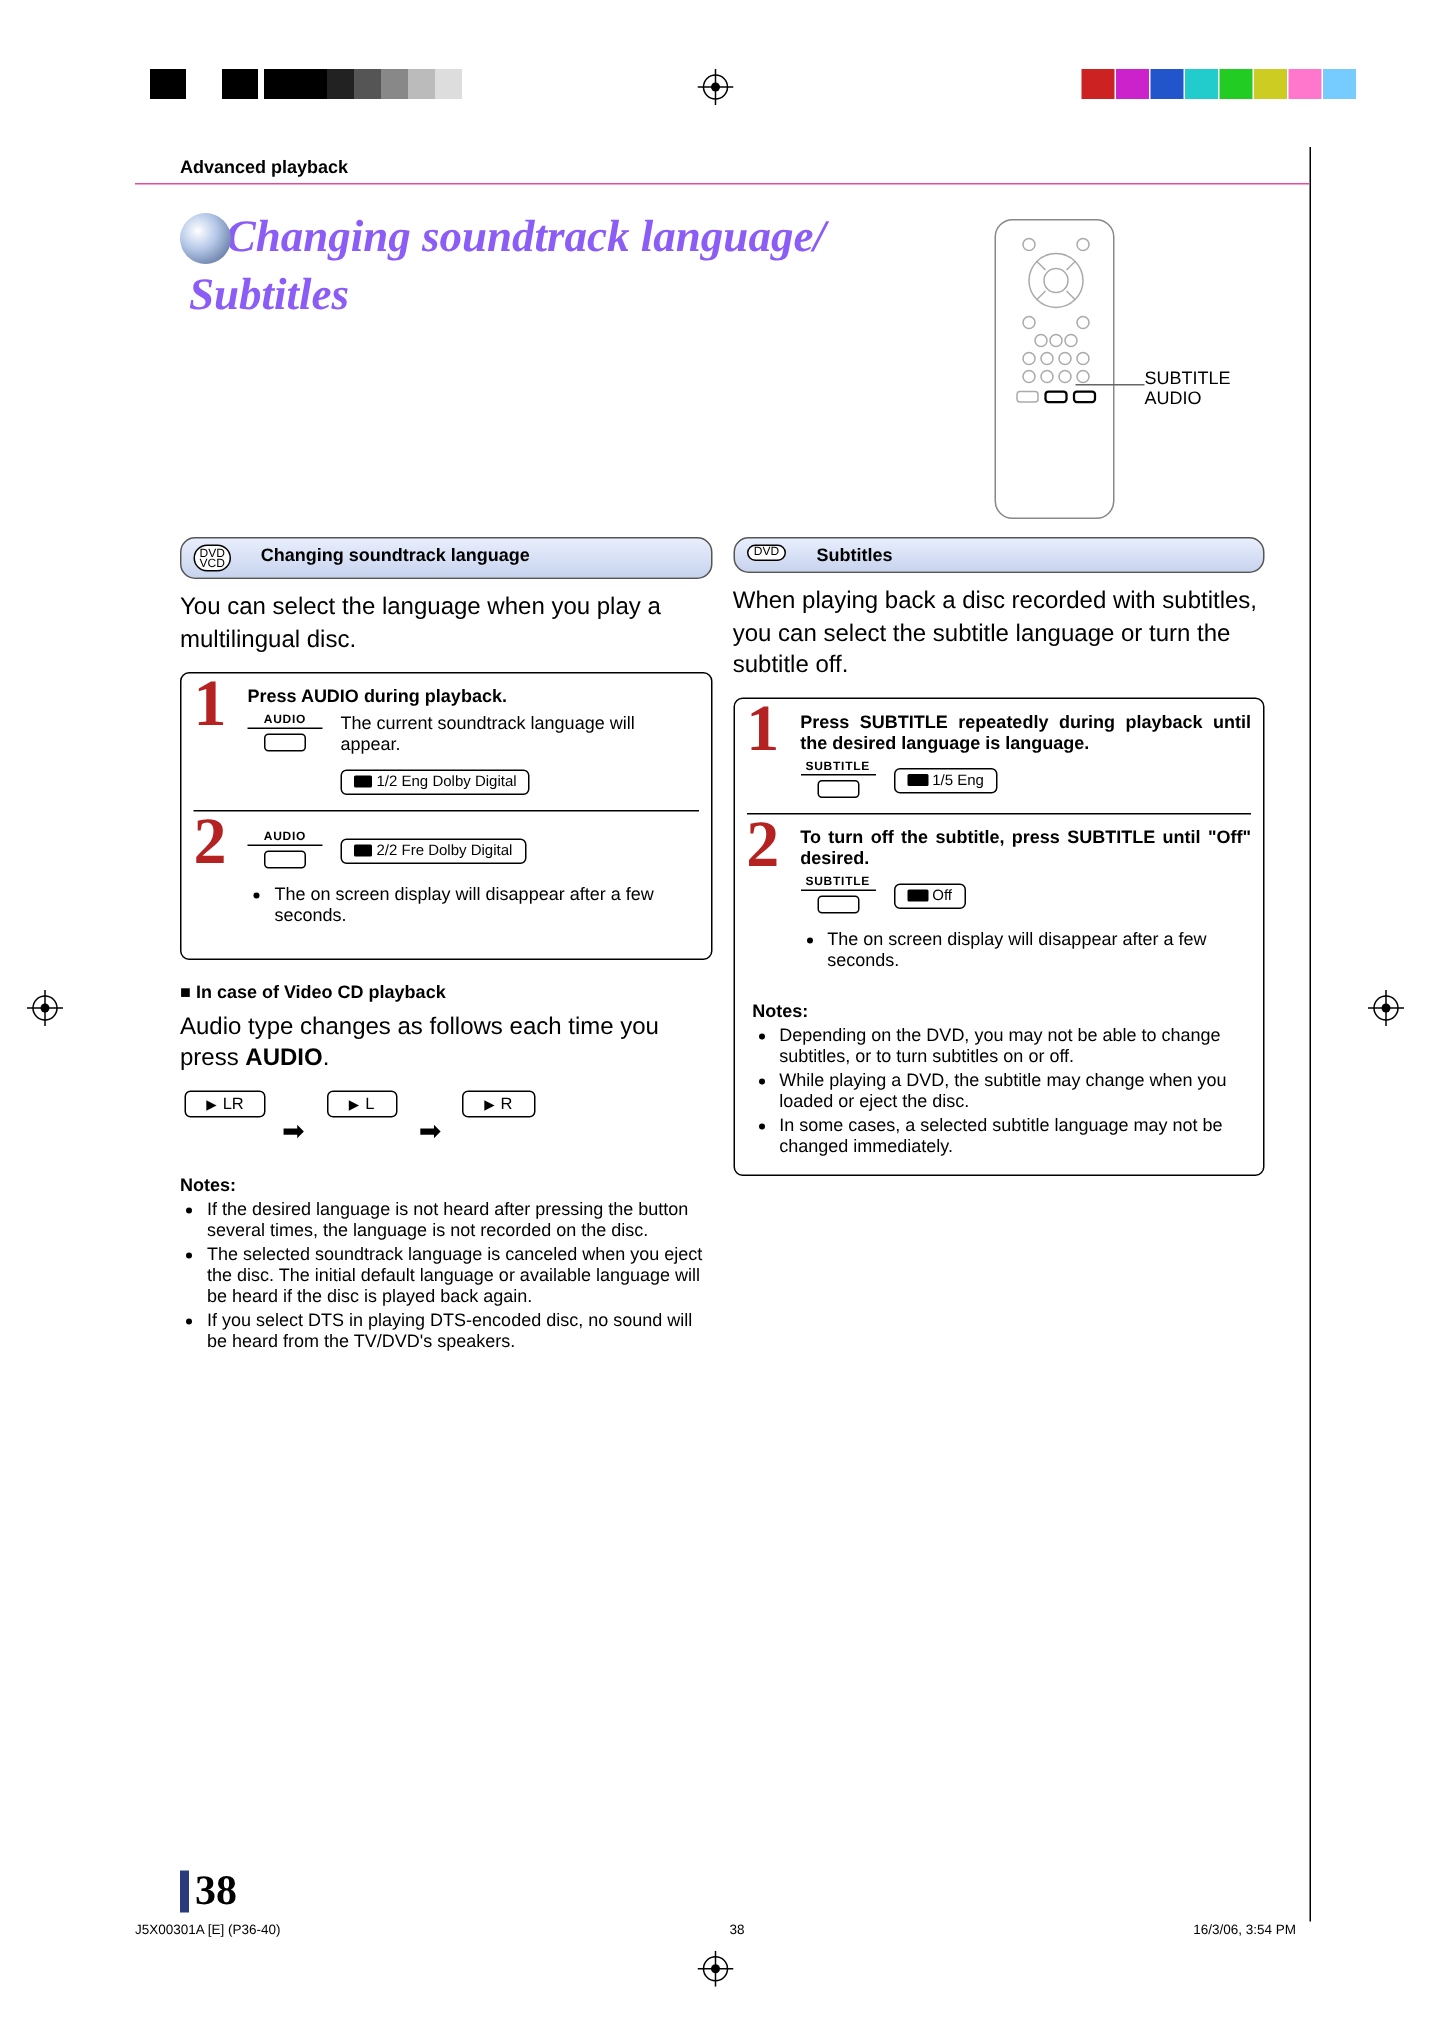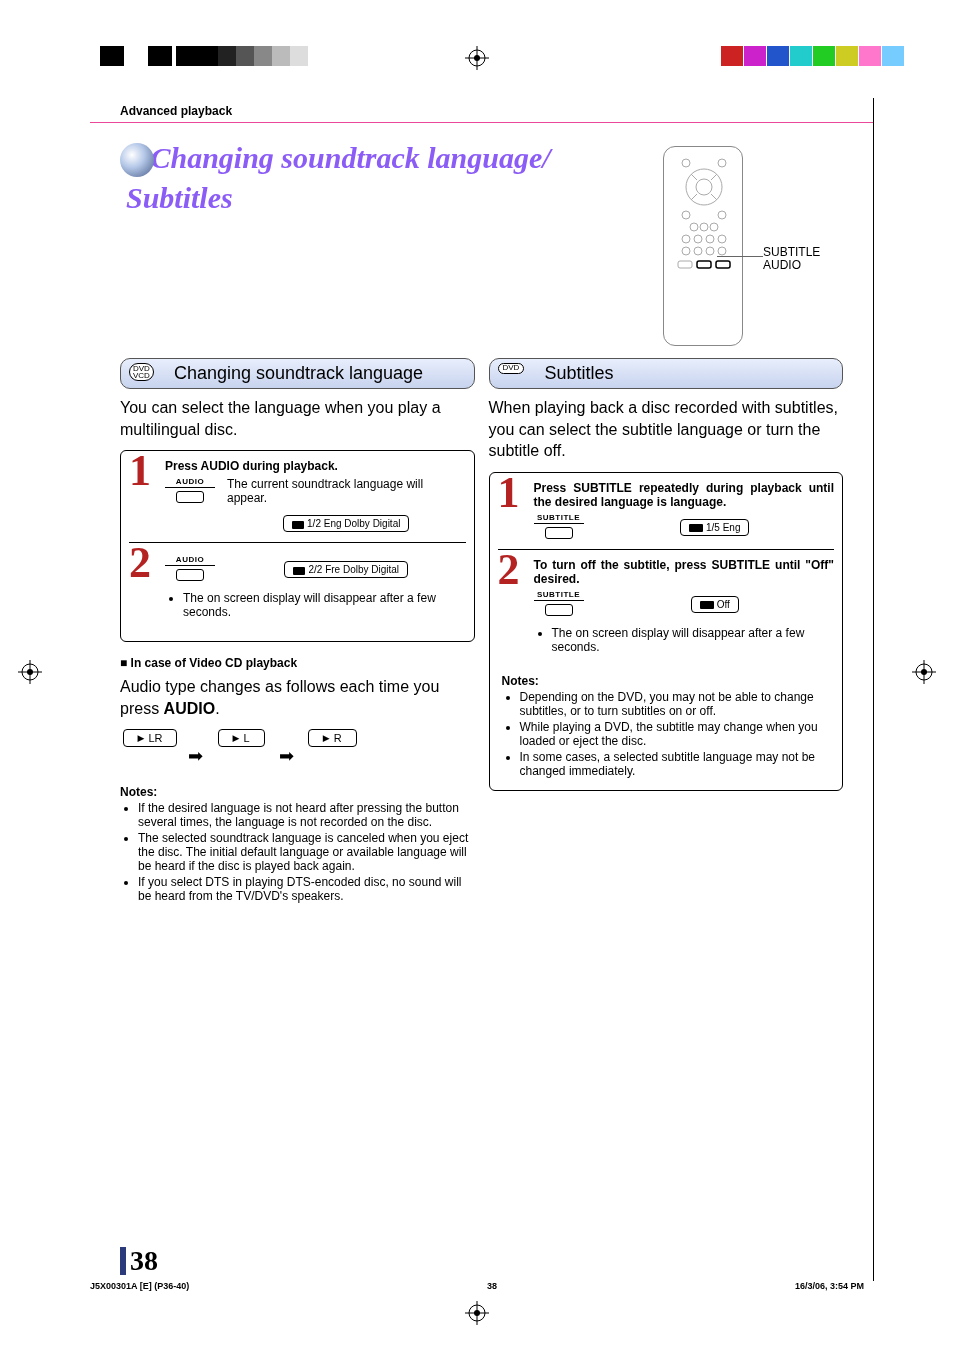--- a/index.html
+++ b/index.html
@@ -47,21 +47,21 @@
     border: 1px solid #555; border-radius: 10px;
     background: linear-gradient(#e8eefc, #c7d3ee);
     padding: 4px 10px 4px 8px;
     display: flex; align-items: flex-start; gap: 20px;
     margin-bottom: 8px;
     overflow: hidden;
     white-space: nowrap;
   }
   .section-head .badge { display: inline-block; border: 1px solid #000; border-radius: 10px; font-size: 8px; padding: 0 4px; line-height: 1.1; text-align: center; background: #fff; }
   .section-head .badge.stack { line-height: 0.9; padding: 1px 3px; }
-  .section-head h2 { font-size: 18px; font-weight: normal; flex: 0 1 auto; }
+  .section-head h2 { font-size: 12px; font-weight: bold; flex: 0 1 auto; }
 
   .intro { font-size: 16px; line-height: 1.35; margin-bottom: 10px; }
 
   .steps-box {
     border: 1px solid #000; border-radius: 6px;
     padding: 0 8px 10px 8px;
   }
   .step { padding: 8px 0 10px 0; position: relative; }
   .step + .step { border-top: 1px solid #000; }
   .bignum {
@@ -78,21 +78,21 @@
   .btn-ic .lbl { font-size: 8px; font-weight: bold; text-align: center; border-bottom: 1px solid #000; padding-bottom: 1px; letter-spacing: 0.5px;}
   .btn-ic .key { width: 28px; height: 12px; border: 1.5px solid #000; border-radius: 3px; margin: 3px auto 0; }
   .step-desc { font-size: 12px; flex: 1; }
   .osd {
     display: inline-block; border: 1px solid #000; border-radius: 4px;
     padding: 2px 8px; font-size: 10px; margin-top: 6px;
     white-space: nowrap;
   }
   .osd .glyph { display:inline-block; width:12px; height:8px; background:#000; border-radius:1px; vertical-align:middle; margin-right:3px; position:relative;}
   .osd .glyph.sub { width:14px; }
-  .osd-wrap { display:flex; justify-content:center; }
+  .osd-wrap { display:flex; justify-content:flex-start; }
   .osd-indent { margin-top:4px; }
   .step-note { font-size: 12px; margin-top: 10px; }
   .step-note ul, .notes-block ul { list-style: disc; padding-left: 18px; }
   .step-note li, .notes-block li { margin-bottom: 2px; }
 
   .sub-head { font-weight: bold; font-size: 12px; margin: 14px 0 6px 0; }
   .sq-bullet::before { content: "■ "; }
   .seq-row { display: flex; align-items: center; gap: 8px; margin: 6px 0 18px 0; }
   .seq-box { border: 1px solid #000; border-radius: 4px; padding: 2px 14px; font-size: 11px; display:flex; align-items:center; gap:4px;}
   .seq-box .play { font-size: 9px; }
@@ -107,21 +107,20 @@
     position: absolute; left: 30px; bottom: 6px;
     font-family: "Times New Roman", serif;
     font-weight: bold; font-size: 28px; font-style: normal;
     border-left: 6px solid #2a3a7a; padding-left: 4px;
     line-height: 1;
   }
   .footer-meta {
     position: absolute; left: 90px; right: 90px; bottom: 60px;
     font-size: 9px; display: flex; justify-content: space-between;
     color: #000;
-    font-weight: bold;
   }
 </style>
 </head>
 <body>
 
 <div class="crop-regs">
   <div class="crop-left">
     <div class="sq"></div>
       <div class="sq gap"></div>
       <div class="sq"></div>

